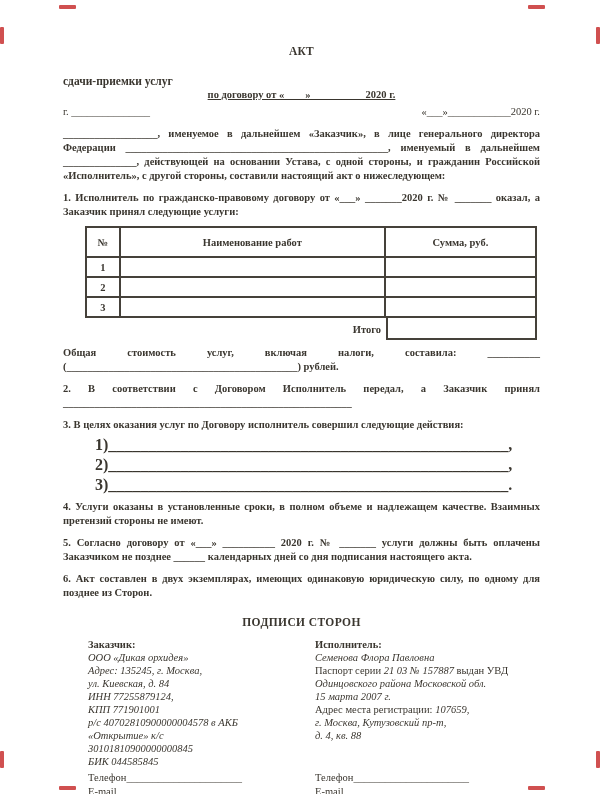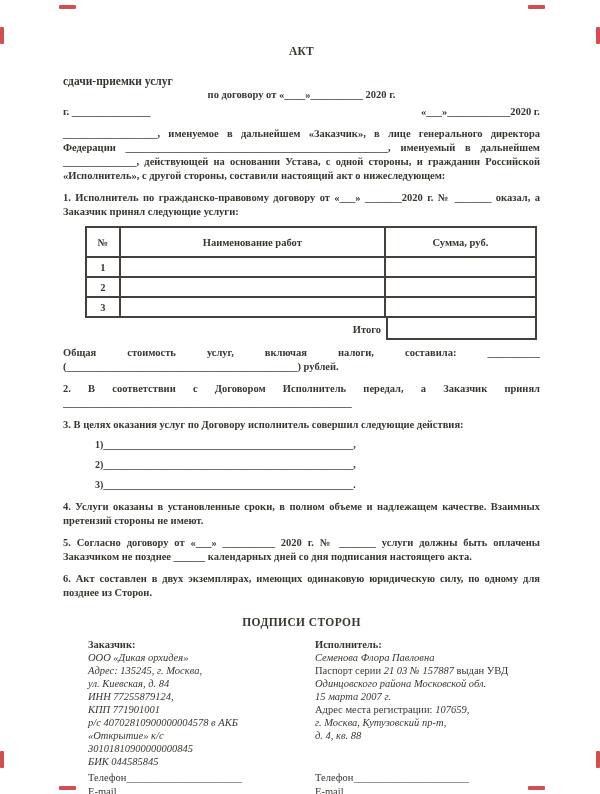--- a/index.html
+++ b/index.html
@@ -10,40 +10,40 @@
   .mh{width:17px;height:4px;}
   .mv{width:4px;height:17px;}
   .m-tl{left:59px;top:5px;}   .m-tr{left:528px;top:5px;}
   .m-bl{left:59px;top:786px;} .m-br{left:528px;top:786px;}
   .m-lt{left:0;top:27px;}     .m-rt{left:596px;top:27px;}
   .m-lb{left:0;top:751px;}    .m-rb{left:596px;top:751px;}
 
   .content{position:absolute;left:63px;top:44px;width:477px;}
   .title{ text-align:center;font-weight:bold;font-size:11.5px;line-height:14px;letter-spacing:.2px;}
   .title-sub{font-weight:bold;font-size:11.5px;line-height:14px;margin-top:16px;}
-  .title-contract{text-align:center;font-weight:bold;font-size:10.5px;line-height:14px;}
-  .dateline{display:flex;justify-content:space-between;margin-top:3px;font-weight:bold;font-size:10.5px;line-height:14px;}
+  .title-contract{text-align:center;font-weight:bold;font-size:10.5px;line-height:14px;text-decoration:underline;}
+  .dateline{display:flex;justify-content:space-between;margin-top:3px;font-weight:normal;font-size:10.5px;line-height:14px;}
   .para{margin-top:8px;font-weight:bold;font-size:10.5px;line-height:14px;}
   .line{white-space:nowrap;}
   .jl{text-align:justify;text-align-last:justify;white-space:normal;}
 
   table.services{border-collapse:collapse;margin:7px 0 0 22px;width:452px;
         font-weight:bold;font-size:10.5px;color:#3a362f;}
   table.services th,table.services td{border:2px solid #45413a;padding:0 4px;}
   table.services th{height:28px;text-align:center;}
   table.services td{height:18px;text-align:center;}
   .col-num{width:25px;}
   .col-name{width:272px;}
   .col-sum{width:151px;}
   .total-row{margin-left:22px;width:452px;display:flex;justify-content:flex-end;align-items:center;}
   .total-label{font-weight:bold;font-size:10.5px;padding-right:5px;padding-left:28px;}
   .total-box{width:147px;height:20px;border:2px solid #45413a;margin-top:-2px;background:#fff;}
 
   .items{margin:0;}
-  .item{margin:5px 0 0 32px;font-weight:bold;font-size:10px;line-height:15px;}
+  .item{margin:5px 0 0 32px;font-weight:bold;font-size:16px;line-height:15px;}
 
   .sig-heading{margin-top:16px;text-align:center;font-weight:bold;font-size:11.5px;letter-spacing:.4px;}
   .sig-grid{display:grid;grid-template-columns:252px 1fr;margin-top:10px;font-size:10.5px;}
   .sig-col{line-height:13px;}
   .sig-col.left{padding-left:25px;}
   .req-label{font-weight:bold;font-style:normal;}
   .info{font-style:italic;min-height:119px;}
   .req-line{white-space:nowrap;}
   .plain{font-style:normal;}
   .contact{font-style:normal;margin-top:1px;}

